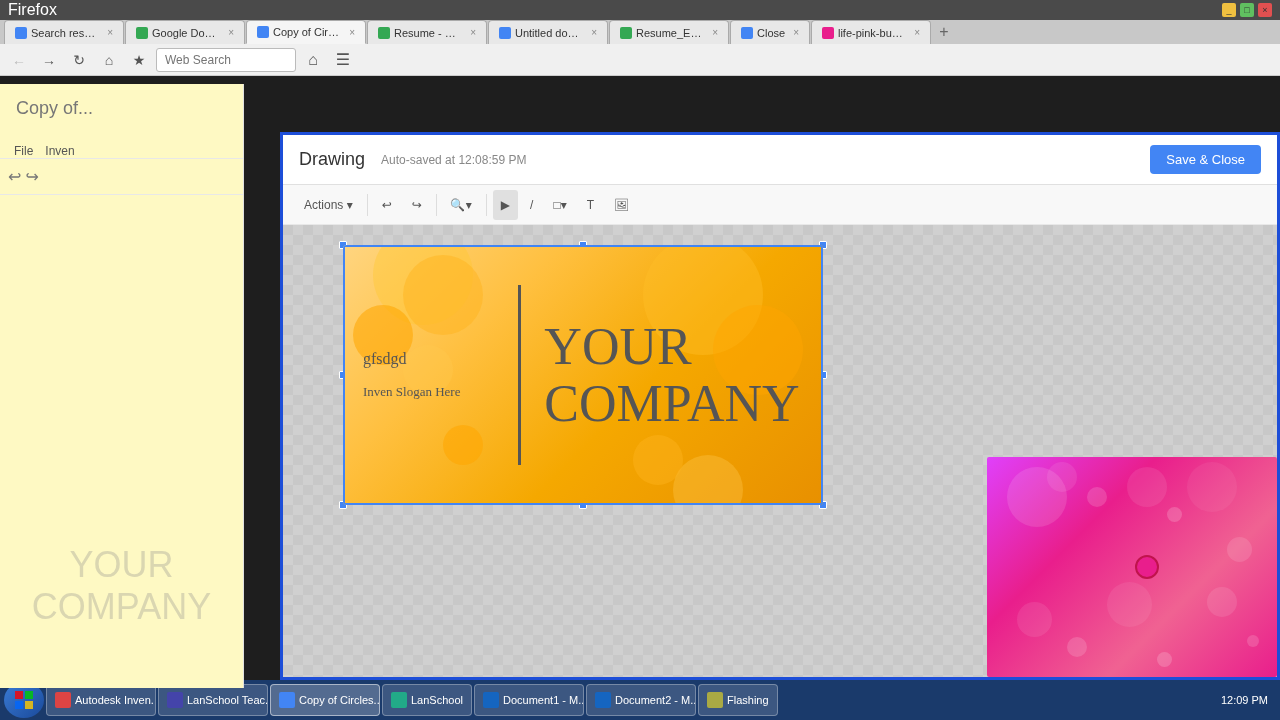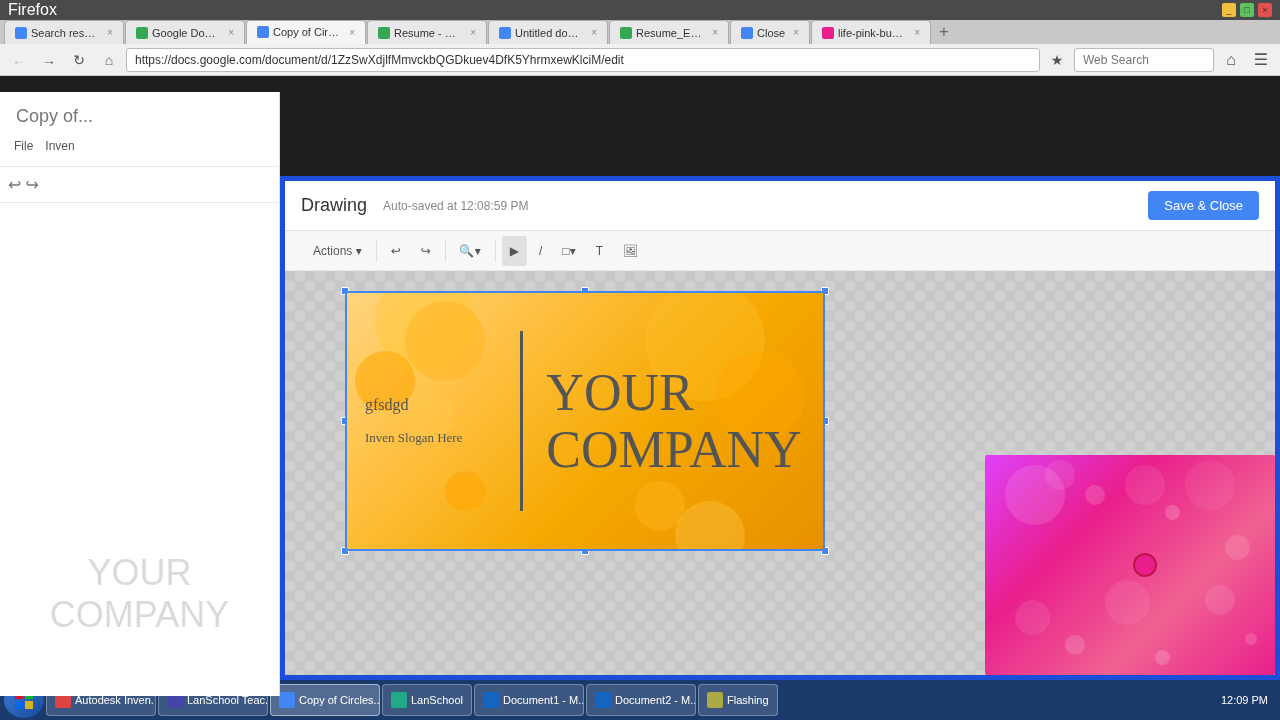--- a/index.html
+++ b/index.html
@@ -21,26 +21,26 @@
     .tab-close { margin-left: 4px; color: #888; font-size: 10px; flex-shrink: 0; }
     .tab-new { width: 24px; height: 24px; display: flex; align-items: center; justify-content: center; font-size: 16px; color: #666; cursor: pointer; border-radius: 50%; }
 
     .nav-bar { height: 36px; background: #f0f0f0; display: flex; align-items: center; padding: 0 6px; gap: 4px; border-bottom: 1px solid #ccc; }
     .nav-btn { width: 26px; height: 26px; border-radius: 50%; background: none; border: none; cursor: pointer; display: flex; align-items: center; justify-content: center; color: #555; font-size: 14px; }
     .nav-btn.disabled { color: #bbb; cursor: default; }
     .address-bar { flex: 1; height: 24px; border: 1px solid #bbb; border-radius: 3px; padding: 0 8px; font-size: 12px; background: #fff; color: #333; }
     .search-bar { width: 140px; height: 24px; border: 1px solid #bbb; border-radius: 3px; padding: 0 8px; font-size: 12px; background: #fff; }
     .nav-icons { display: flex; gap: 4px; }
     .nav-icon-btn { width: 26px; height: 26px; border: none; background: none; cursor: pointer; display: flex; align-items: center; justify-content: center; color: #555; font-size: 16px; }
-    .drawing-dialog { position: absolute; top: 56px; left: 280px; right: 0; bottom: 0; background: #404040; z-index: 20; display: flex; flex-direction: column; border: 5px solid #1d4ed8; margin-top: 44px; }
+    .drawing-dialog { position: absolute; top: 56px; left: 280px; right: 0; bottom: 0; background: #404040; z-index: 20; display: flex; flex-direction: column; border: 3px solid #1d4ed8; }
     .drawing-header { height: 50px; display: flex; align-items: center; padding: 0 16px; border-bottom: 1px solid #e0e0e0; background: #fff; }
     .drawing-title { font-size: 18px; color: #333; font-weight: normal; }
     .drawing-autosave { font-size: 12px; color: #888; margin-left: 16px; }
     .save-close-btn { margin-left: auto; background: #4285f4; color: white; border: none; border-radius: 4px; padding: 7px 16px; font-size: 13px; cursor: pointer; }
-    .drawing-toolbar { height: 40px; display: flex; align-items: center; padding: 0 20px; gap: 4px; border-bottom: 1px solid #e8e8e8; background: #f8f8f8; }
+    .drawing-toolbar { height: 40px; display: flex; align-items: center; padding: 0 13px; gap: 4px; border-bottom: 1px solid #e8e8e8; background: #f8f8f8; }
     .drawing-tool-btn { height: 30px; padding: 0 8px; border: none; background: none; cursor: pointer; border-radius: 3px; color: #555; font-size: 12px; display: flex; align-items: center; gap: 2px; }
     .drawing-tool-sep { width: 1px; height: 22px; background: #ddd; margin: 0 2px; }
 
     
     .drawing-canvas { flex: 1; background: #e8e8e8; position: relative; overflow: hidden; }
     
     .canvas-bg { position: absolute; top: 0; left: 0; right: 0; bottom: 0;
       background-image: linear-gradient(45deg, #d0d0d0 25%, transparent 25%), linear-gradient(-45deg, #d0d0d0 25%, transparent 25%), linear-gradient(45deg, transparent 75%, #d0d0d0 75%), linear-gradient(-45deg, transparent 75%, #d0d0d0 75%);
       background-size: 20px 20px; background-position: 0 0, 0 10px, 10px -10px, -10px 0px; background-color: #c8c8c8; }
 
@@ -61,23 +61,23 @@
 
     
     .pink-image { position: absolute; bottom: 0; right: 0; width: 290px; height: 220px;
       background: linear-gradient(135deg, #e040fb, #e91e8c, #f06292, #e91e8c);
       border-radius: 2px; overflow: hidden; display: flex; align-items: center; justify-content: center; }
     .pink-bubbles { position: absolute; top: 0; left: 0; right: 0; bottom: 0; }
     .pink-bubble { position: absolute; border-radius: 50%; background: rgba(255,255,255,0.3); }
     .cursor-dot { position: absolute; width: 24px; height: 24px; background: #e91e8c; border-radius: 50%; top: 50%; left: 55%; transform: translate(-50%, -50%); border: 2px solid #c0134c; }
 
     
-    .bg-docs { position: absolute; top: 16px; left: 0; width: 280px; height: 100%; background: #ffffff; border-right: 1px solid #e0e0e0; overflow: hidden; }
+    .bg-docs { position: absolute; top: 8px; left: 0; width: 244px; height: 100%; background: #fef9c3; border-right: 1px solid #e0e0e0; overflow: hidden; }
     .bg-docs-title { padding: 12px 16px; font-size: 20px; color: #555; }
-    .bg-docs-menu { height: 28px; display: flex; align-items: flex-start; padding: 0 8px; border-bottom: 1px solid #e8e8e8; }
+    .bg-docs-menu { height: 28px; display: flex; align-items: flex-end; padding: 0 8px; border-bottom: 1px solid #e8e8e8; }
     .bg-docs-menu span { font-size: 12px; color: #555; padding: 0 6px; cursor: pointer; }
 
     
     .taskbar { height: 40px; background: #1a3a6b; display: flex; align-items: center; padding: 0 4px; gap: 2px; }
     .taskbar-start { width: 40px; height: 36px; background: linear-gradient(135deg, #3a7bd5, #1a4a9b); border-radius: 50%; display: flex; align-items: center; justify-content: center; cursor: pointer; }
     .taskbar-start svg { width: 20px; height: 20px; }
     .taskbar-item { height: 32px; padding: 0 8px; background: rgba(255,255,255,0.15); border: 1px solid rgba(255,255,255,0.3); border-radius: 4px; display: flex; align-items: center; gap: 4px; cursor: pointer; font-size: 11px; color: #fff; white-space: nowrap; max-width: 110px; overflow: hidden; }
     .taskbar-item.active { background: rgba(255,255,255,0.25); border-color: rgba(255,255,255,0.5); }
     .taskbar-item-icon { width: 16px; height: 16px; border-radius: 2px; flex-shrink: 0; }
     .taskbar-right { margin-left: auto; display: flex; align-items: center; gap: 4px; color: #fff; font-size: 11px; padding-right: 8px; }
@@ -142,21 +142,20 @@
       <span class="tab-close">×</span>
     </div>
     <div class="tab-new">+</div>
   </div>
 
   <div class="nav-bar">
     <button class="nav-btn disabled">←</button>
     <button class="nav-btn">→</button>
     <button class="nav-btn">↻</button>
     <button class="nav-btn">⌂</button>
-    <input class="address-bar" type="text" value="https://docs.google.com/document/d/1ZzSwXdjlfMmvckbQGDkuev4DfK5YhrmxewKlciM/edit" style="">
     <button class="nav-btn">★</button>
     <input class="search-bar" type="text" placeholder="Web Search" style="">
     <div class="nav-icons">
       <button class="nav-icon-btn">⌂</button>
       <button class="nav-icon-btn">☰</button>
     </div>
   </div>
 
   <div class="page-wrapper">
 

